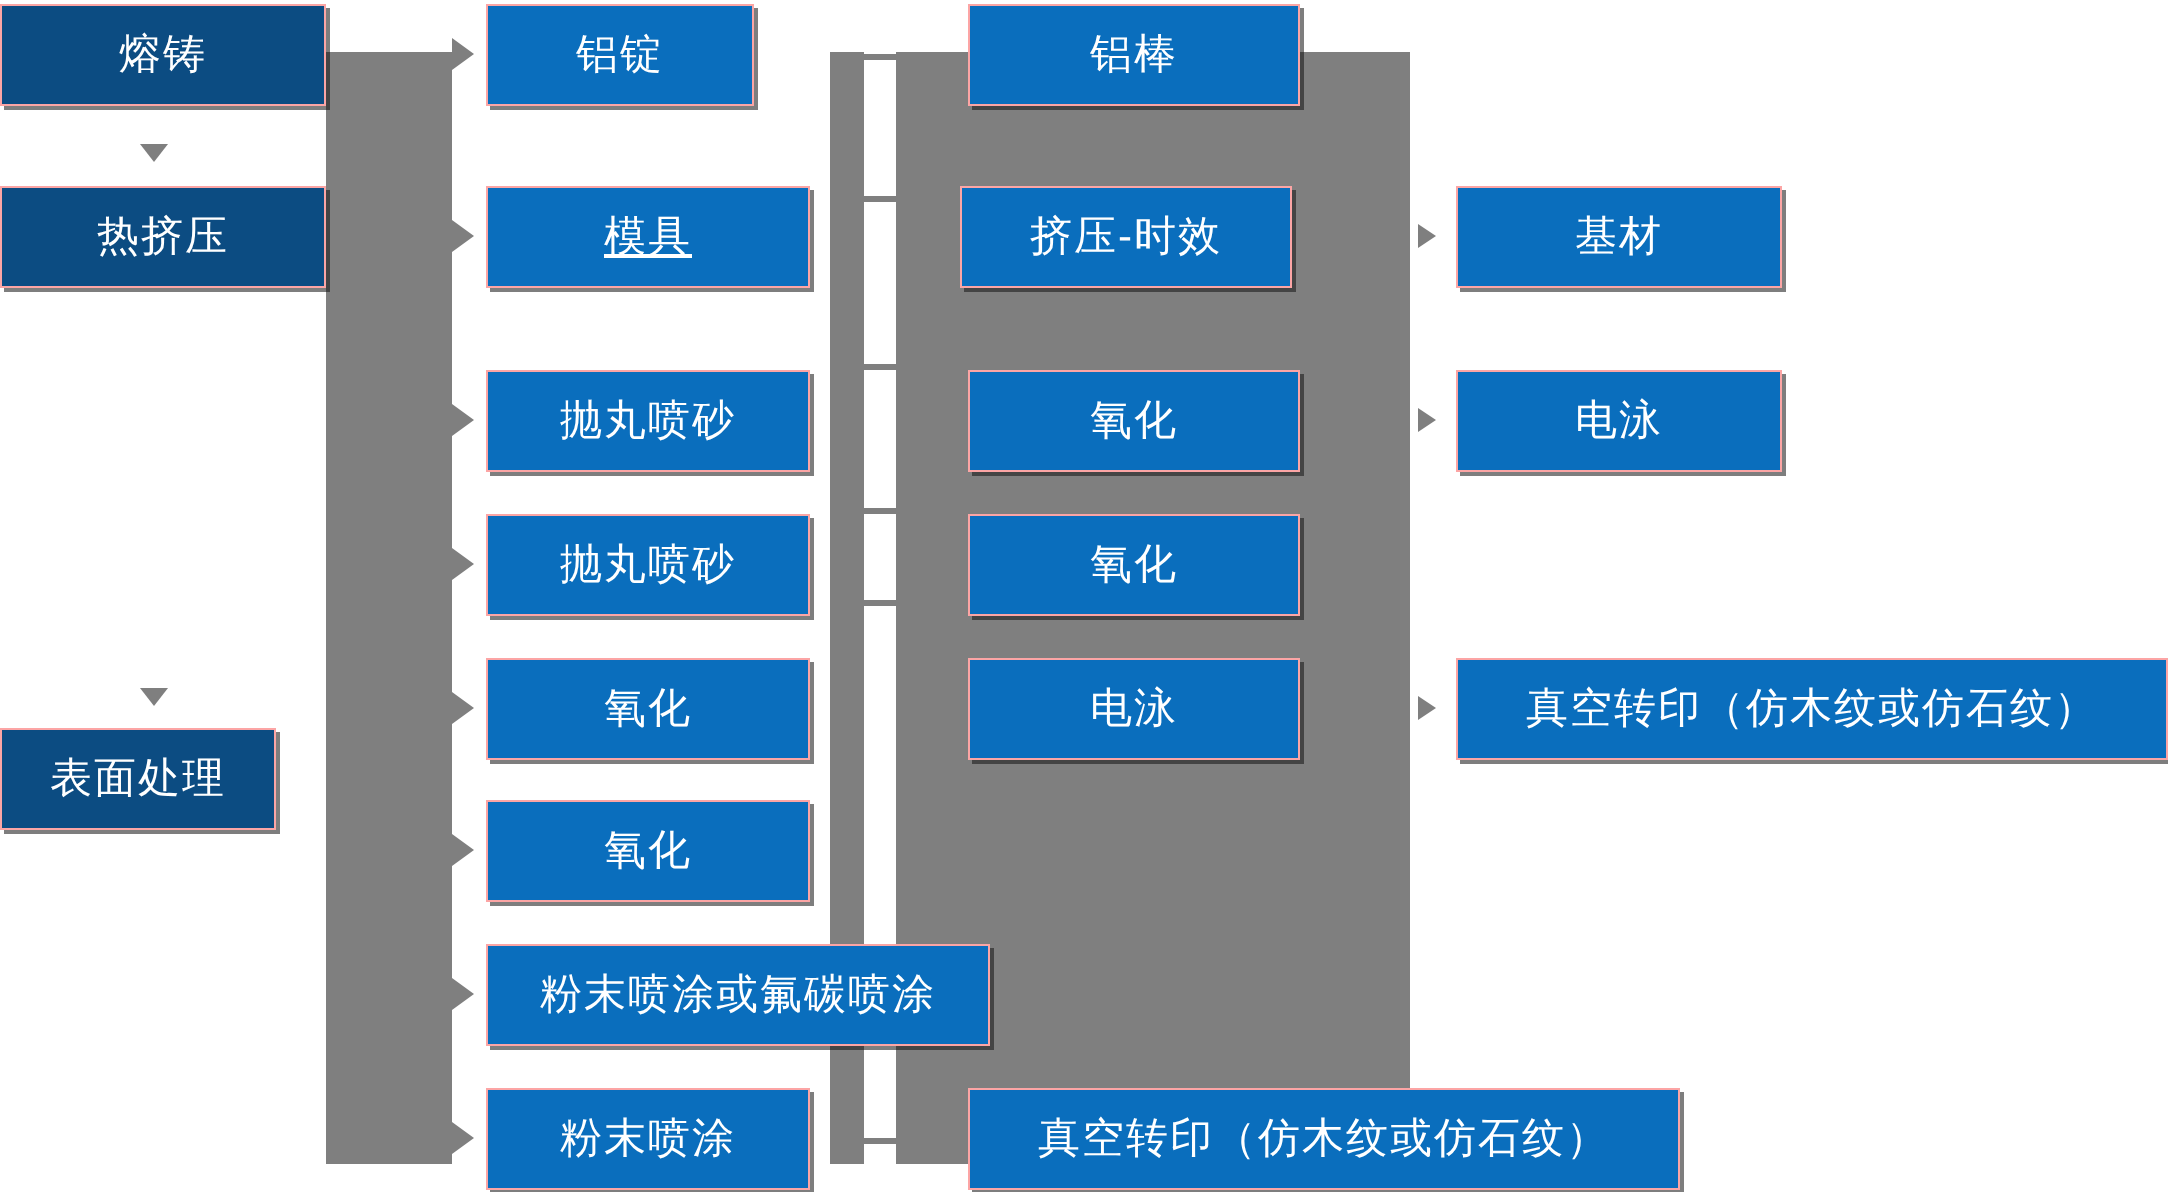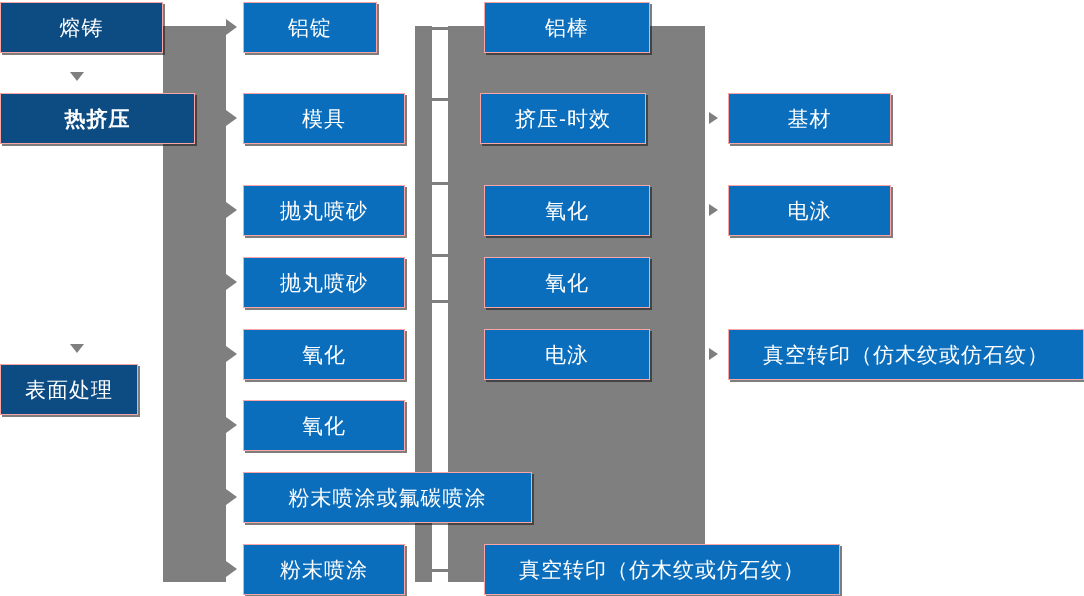--- a/index.html
+++ b/index.html
@@ -86,45 +86,45 @@
       <div class="graydown" style="left: 70px; top: 344px;"></div>
       <div class="graytri sm" style="left: 709px; top: 112px;"></div>
       <div class="graytri sm" style="left: 709px; top: 204px;"></div>
       <div class="graytri sm" style="left: 709px; top: 348px;"></div>
     </div>
 
   <div id="node-layer">
       <div class="node dark" style="left: 0px; top: 2px; width: 163px; height: 51px;">
         <span>熔铸</span>
       </div>
-      <div class="node dark" style="left: 0px; top: 93px; width: 195px; height: 51px; font-weight: bold;">
+      <div class="node dark" style="left: 0px; top: 93px; width: 163px; height: 51px;">
         <span>热挤压</span>
       </div>
       <div class="node dark" style="left: 0px; top: 364px; width: 138px; height: 51px;">
         <span>表面处理</span>
       </div>
       <div class="node bright" style="left: 243px; top: 2px; width: 134px; height: 51px;">
         <span>铝锭</span>
       </div>
-      <div class="node bright" style="left: 243px; top: 93px; width: 162px; height: 51px;">
+      <div class="node bright" style="left: 243px; top: 93px; width: 162px; height: 51px; text-decoration: underline;">
         <span>模具</span>
       </div>
       <div class="node bright" style="left: 243px; top: 185px; width: 162px; height: 51px;">
         <span>抛丸喷砂</span>
       </div>
       <div class="node bright" style="left: 243px; top: 257px; width: 162px; height: 51px;">
         <span>抛丸喷砂</span>
       </div>
       <div class="node bright" style="left: 243px; top: 329px; width: 162px; height: 51px;">
         <span>氧化</span>
       </div>
       <div class="node bright" style="left: 243px; top: 400px; width: 162px; height: 51px;">
         <span>氧化</span>
       </div>
-      <div class="node bright" style="left: 243px; top: 472px; width: 289px; height: 51px;">
+      <div class="node bright" style="left: 243px; top: 472px; width: 252px; height: 51px;">
         <span>粉末喷涂或氟碳喷涂</span>
       </div>
       <div class="node bright" style="left: 243px; top: 544px; width: 162px; height: 51px;">
         <span>粉末喷涂</span>
       </div>
       <div class="node bright" style="left: 484px; top: 2px; width: 166px; height: 51px;">
         <span>铝棒</span>
       </div>
       <div class="node bright" style="left: 480px; top: 93px; width: 166px; height: 51px;">
         <span>挤压-时效</span>

